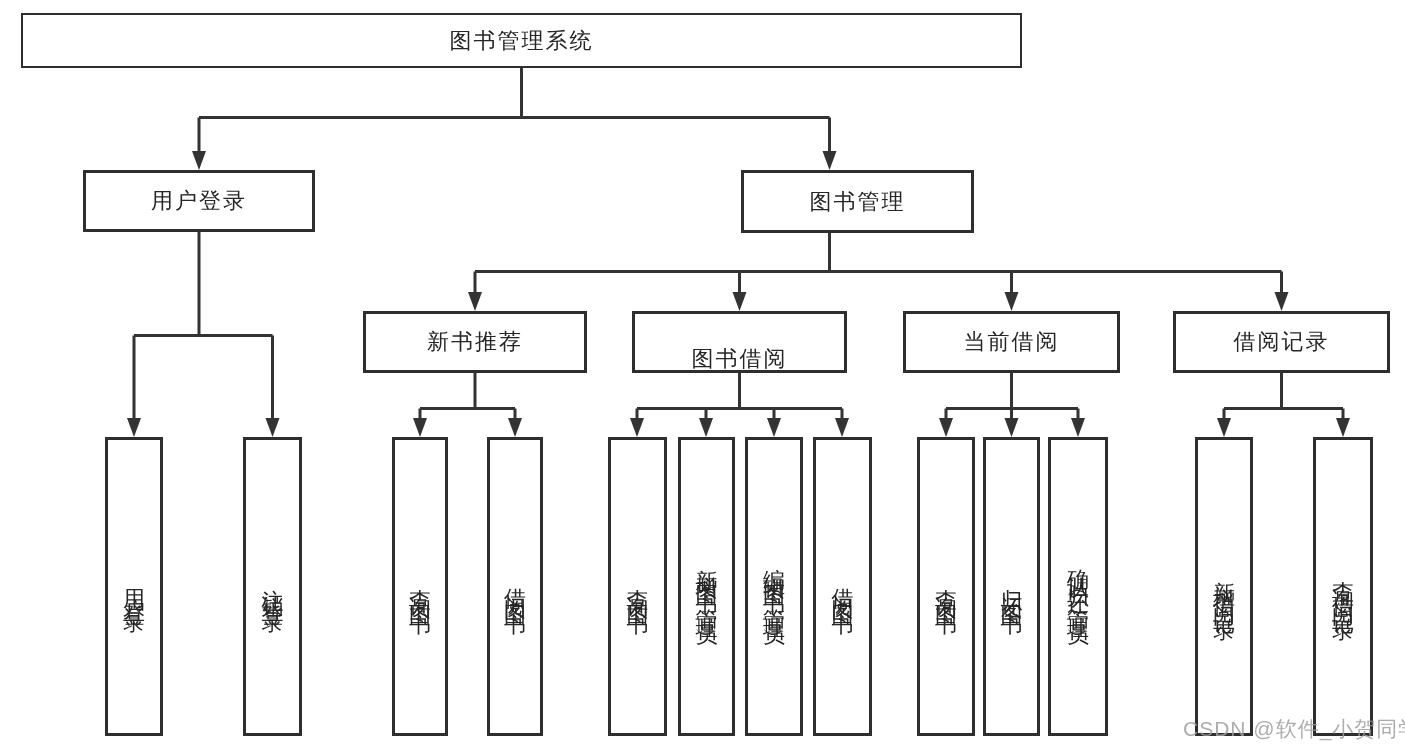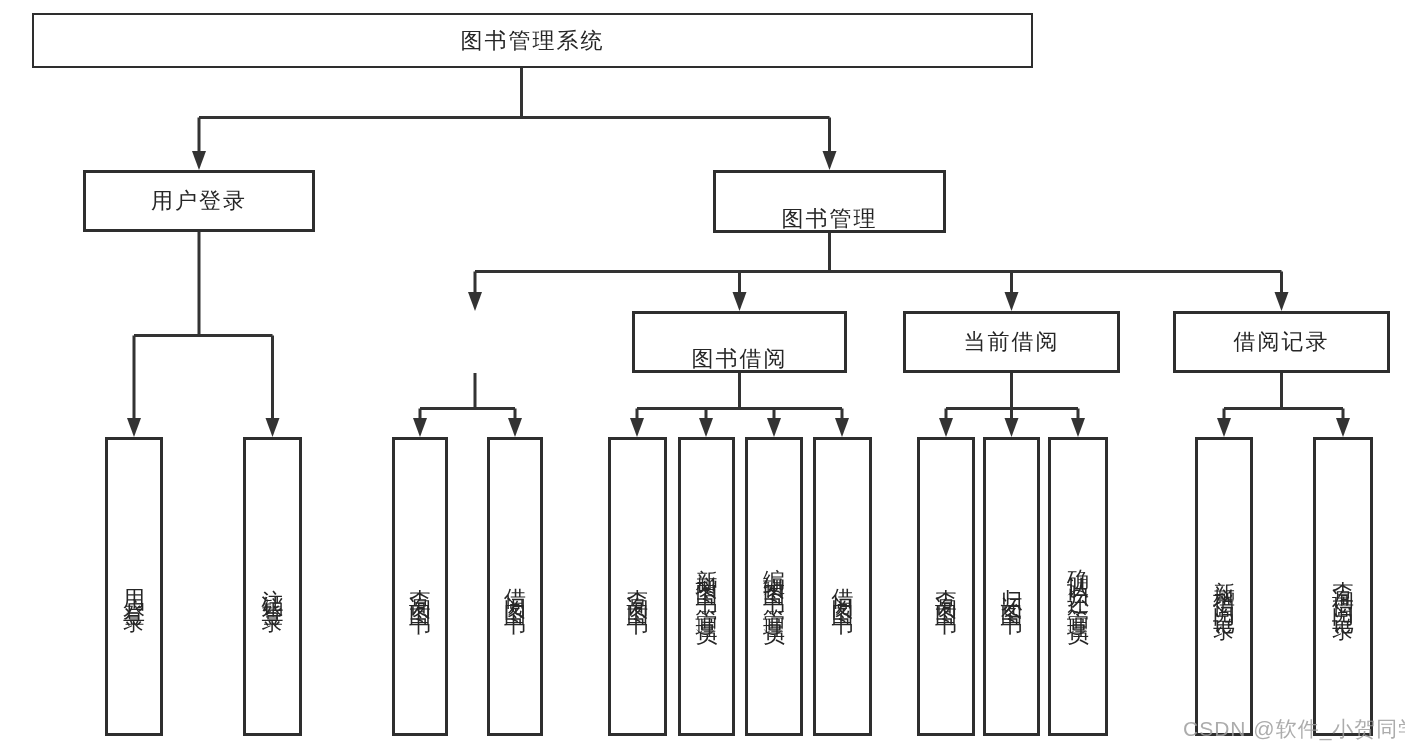--- a/index.html
+++ b/index.html
@@ -31,33 +31,33 @@
     display: flex;
     align-items: center;
     justify-content: center;
     color: #262626;
     font-size: 22px;
     letter-spacing: 2px;
     white-space: nowrap;
   }
   .node.root {
     border-width: 2px;
-    left: 32px; top: 13px; width: 1001px; height: 55px;
+    left: 21px; top: 13px; width: 1001px; height: 55px;
   }
   .hlabel { line-height: 1; }
   .vbox .vlabel {
     writing-mode: vertical-rl;
     text-orientation: mixed;
     letter-spacing: 8px;
     line-height: 1.1;
     font-size: 22px;
   }
   
   .n-l2a { left: 83px;  top: 170px; width: 232px; height: 62px; }
-  .n-l2b { left: 713px; top: 170px; width: 233px; height: 63px; align-items: flex-end; }
+  .n-l2b { left: 741px; top: 170px; width: 233px; height: 63px; }
   
   .n-l3a { left: 363px;  top: 311px; width: 224px; height: 62px; }
   .n-l3b { left: 632px;  top: 311px; width: 215px; height: 62px; align-items: flex-end; }
   .n-l3c { left: 903px;  top: 311px; width: 217px; height: 62px; }
   .n-l3d { left: 1173px; top: 311px; width: 217px; height: 62px; }
   
   .vbox { top: 437px; height: 299px; }
   .n-le1  { left: 105px;  width: 58px; }
   .n-le2  { left: 243px;  width: 59px; }
   .n-le3  { left: 392px;  width: 56px; }
@@ -124,20 +124,23 @@
     <span class="hlabel">图书管理系统</span>
   </div>
 
   <div class="node n-l2a">
     <span class="hlabel">用户登录</span>
   </div>
   <div class="node n-l2b">
     <span class="hlabel">图书管理</span>
   </div>
 
+  <div class="node n-l3a">
+    <span class="hlabel">新书推荐</span>
+  </div>
   <div class="node n-l3b">
     <span class="hlabel">图书借阅</span>
   </div>
   <div class="node n-l3c">
     <span class="hlabel">当前借阅</span>
   </div>
   <div class="node n-l3d">
     <span class="hlabel">借阅记录</span>
   </div>
 

